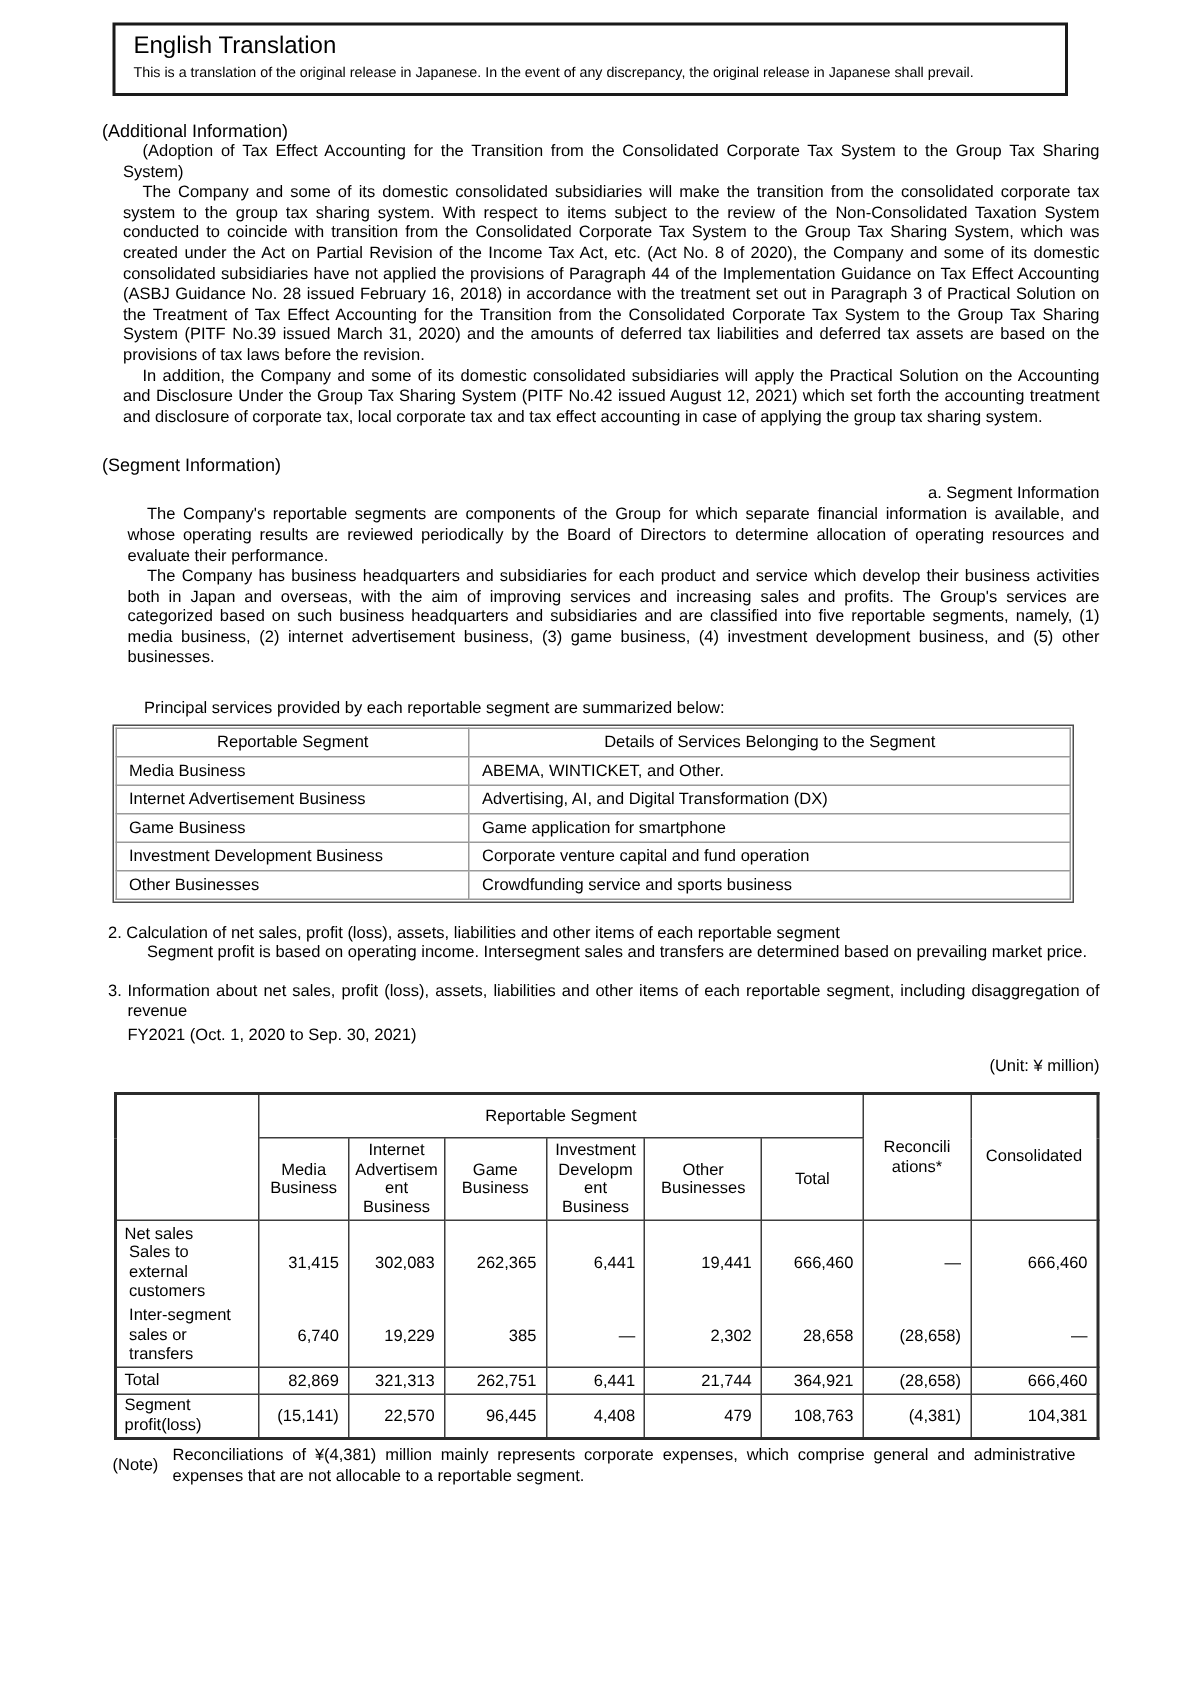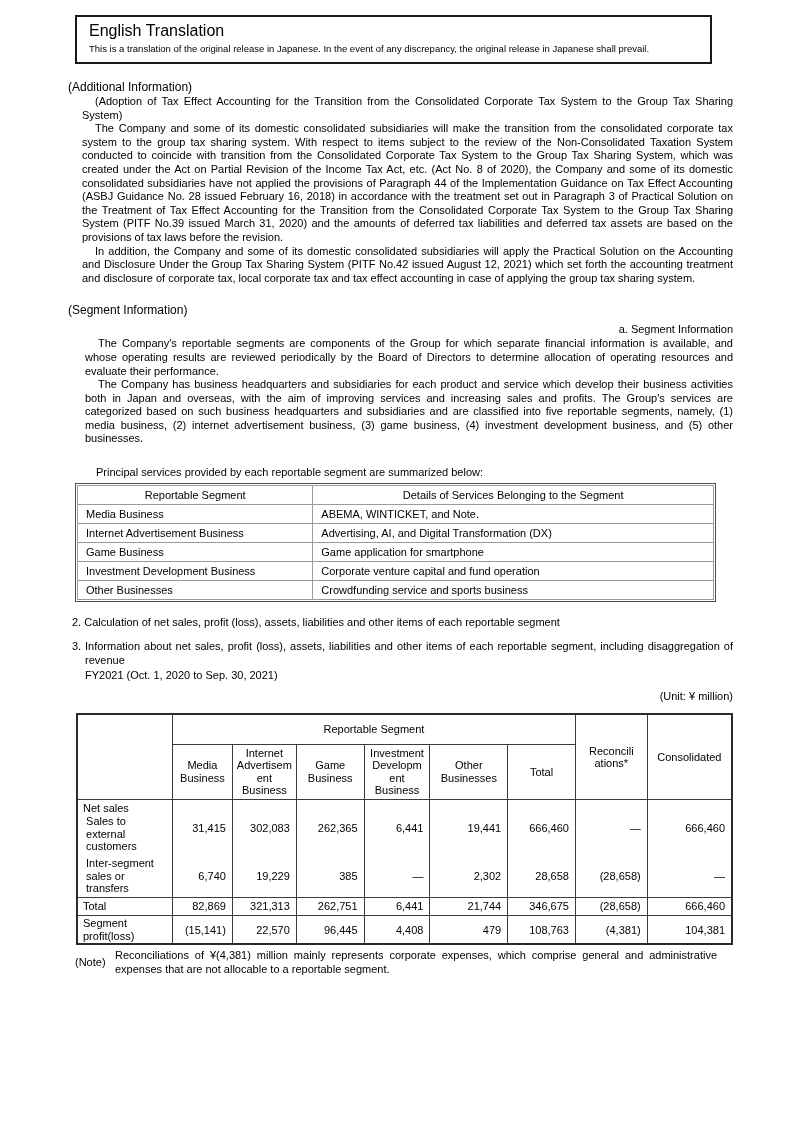--- a/index.html
+++ b/index.html
@@ -146,21 +146,21 @@
           </colgroup>
         <thead>
           <tr>
             <th>Reportable Segment</th>
             <th>Details of Services Belonging to the Segment</th>
           </tr>
         </thead>
         <tbody>
           <tr>
             <td>Media Business</td>
-            <td>ABEMA, WINTICKET, and Note.</td>
+            <td>ABEMA, WINTICKET, and Other.</td>
           </tr>
           <tr>
             <td>Internet Advertisement Business</td>
             <td>Advertising, AI, and Digital Transformation (DX)</td>
           </tr>
           <tr>
             <td>Game Business</td>
             <td>Game application for smartphone</td>
           </tr>
           <tr>
@@ -169,20 +169,21 @@
           </tr>
           <tr>
             <td>Other Businesses</td>
             <td>Crowdfunding service and sports business</td>
           </tr>
         </tbody>
       </table>
     </div>
 
     <p class="num-h">2. Calculation of net sales, profit (loss), assets, liabilities and other items of each reportable segment</p>
+    <p class="body-text ind17 calc-para">Segment profit is based on operating income. Intersegment sales and transfers are determined based on prevailing market price.</p>
 
     <div class="h3row">
       <span class="h3num">3.</span>
       <span class="h3text">Information about net sales, profit (loss), assets, liabilities and other items of each reportable segment, including disaggregation of revenue</span>
     </div>
     <p class="fy-line">FY2021 (Oct. 1, 2020 to Sep. 30, 2021)</p>
     <p class="unit-line">(Unit: ¥ million)</p>
 
     <table class="seg-table">
       <colgroup>
@@ -250,21 +251,21 @@
           <td class="val">(28,658)</td>
           <td class="val">—</td>
         </tr>
         <tr class="r-tot">
           <td class="lbl">Total</td>
           <td class="val">82,869</td>
           <td class="val">321,313</td>
           <td class="val">262,751</td>
           <td class="val">6,441</td>
           <td class="val">21,744</td>
-          <td class="val">346,675</td>
+          <td class="val">364,921</td>
           <td class="val">(28,658)</td>
           <td class="val">666,460</td>
         </tr>
         <tr class="r-prf">
           <td class="lbl">Segment
 profit(loss)</td>
           <td class="val">(15,141)</td>
           <td class="val">22,570</td>
           <td class="val">96,445</td>
           <td class="val">4,408</td>

